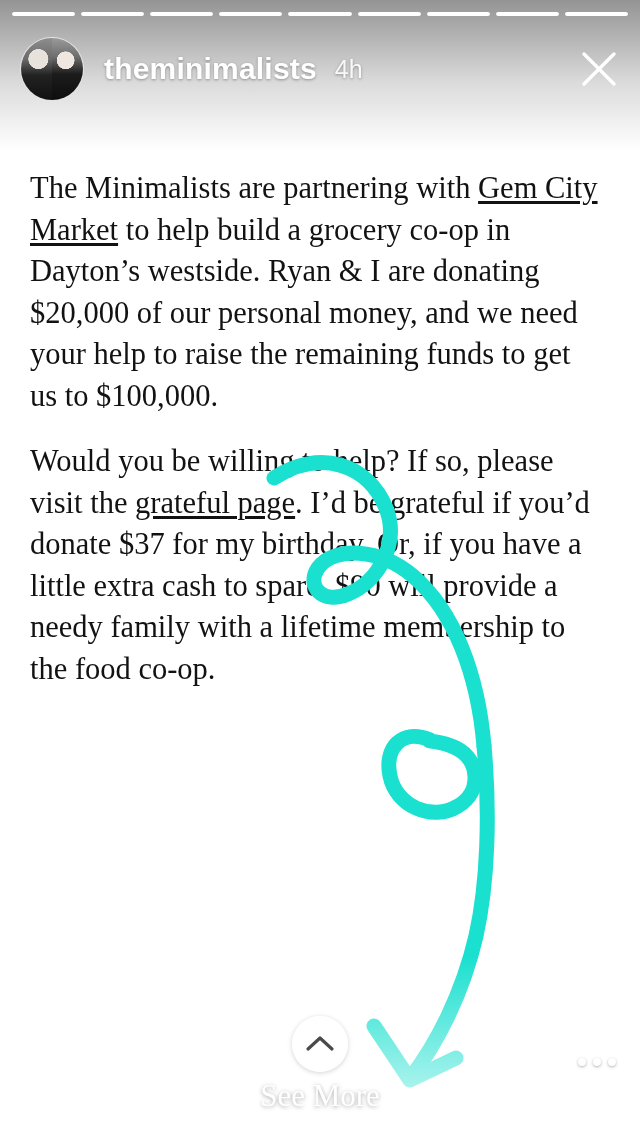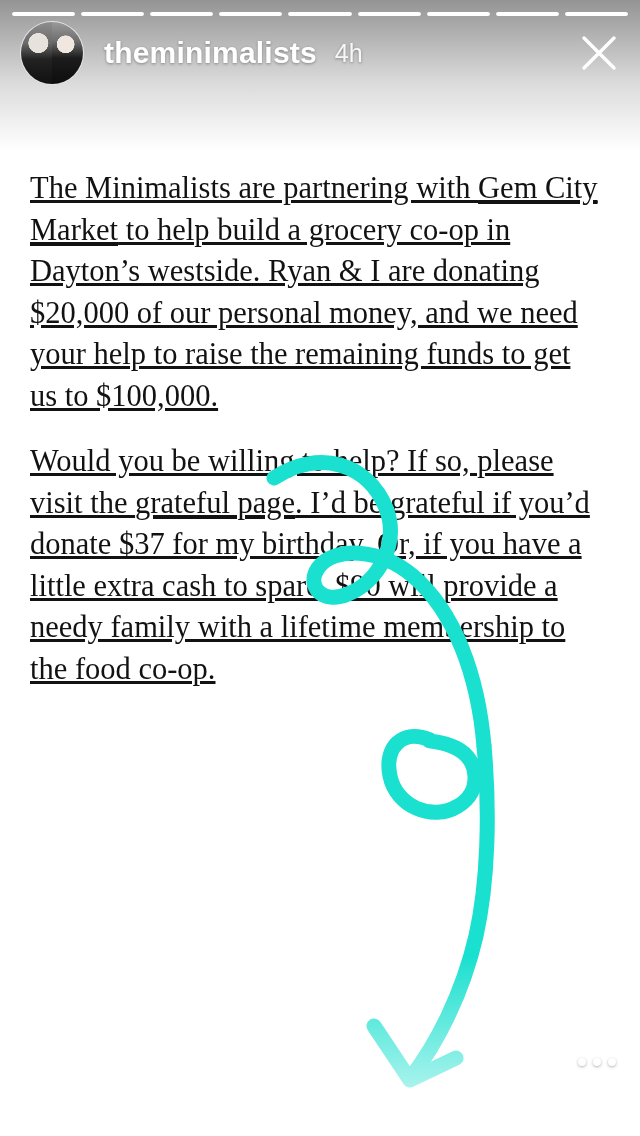--- a/index.html
+++ b/index.html
@@ -39,21 +39,21 @@
   .progress-seg .fill {
     display: block;
     height: 100%;
     background: #ffffff;
     border-radius: 2px;
   }
 
   
   .header {
     position: absolute;
-    top: 18px;
+    top: 34px;
     left: 0;
     right: 0;
     height: 70px;
     display: flex;
     align-items: center;
     padding: 0 18px 0 20px;
     z-index: 30;
   }
   .avatar {
     width: 64px;
@@ -123,21 +123,21 @@
     position: absolute;
     top: 168px;
     left: 30px;
     right: 36px;
     z-index: 10;
     color: #121212;
     font-family: "Liberation Serif", serif;
     font-size: 30.5px;
     line-height: 41.5px;
   }
-  .body-text p { margin-bottom: 24px; text-decoration: underline; }
+  .body-text p { margin-bottom: 24px; }
   .body-text p:last-child { margin-bottom: 0; }
   .link {
     text-decoration: underline;
     text-underline-offset: 3px;
     color: #121212;
   }
 
   
   .doodle {
     position: absolute;
@@ -274,20 +274,28 @@
     <g fill="none" stroke="#1ae0cf" stroke-width="15" stroke-linecap="round" stroke-linejoin="round">
       <path d="M24,48 C70,18 118,34 136,78 C150,114 128,152 98,164 C72,175 56,156 68,138 C84,116 130,118 163,146 C205,182 228,246 234,316"></path>
       <path d="M234,316 C240,382 238,452 226,506 C212,566 186,614 162,646"></path>
       <path d="M180,310 C152,298 134,318 140,346 C146,376 182,392 208,376 C232,362 230,330 206,318 C190,310 176,312 180,310 Z"></path>
       <path d="M124,596 L160,650 L206,628"></path>
     </g>
   </svg>
 
   <div class="bottom-scrim"></div>
 
+  <div class="see-more">
+    <div class="chev-circle">
+      <svg width="30" height="20" viewBox="0 0 30 20">
+        <polyline points="3,15 15,4 27,15" fill="none" stroke="#4a4a4a" stroke-width="3.2" stroke-linecap="round" stroke-linejoin="round"></polyline>
+      </svg>
+    </div>
+    <div class="see-more-label">See More</div>
+  </div>
 
   <div class="send-btn">
     <svg width="54" height="50" viewBox="0 0 54 50">
       <polygon points="3,6 51,6 27,46" fill="none" stroke="#ffffff" stroke-width="3.4" stroke-linejoin="round"></polygon>
     </svg>
   </div>
 
   <div class="more-btn">
     <i></i>
     <i></i>

